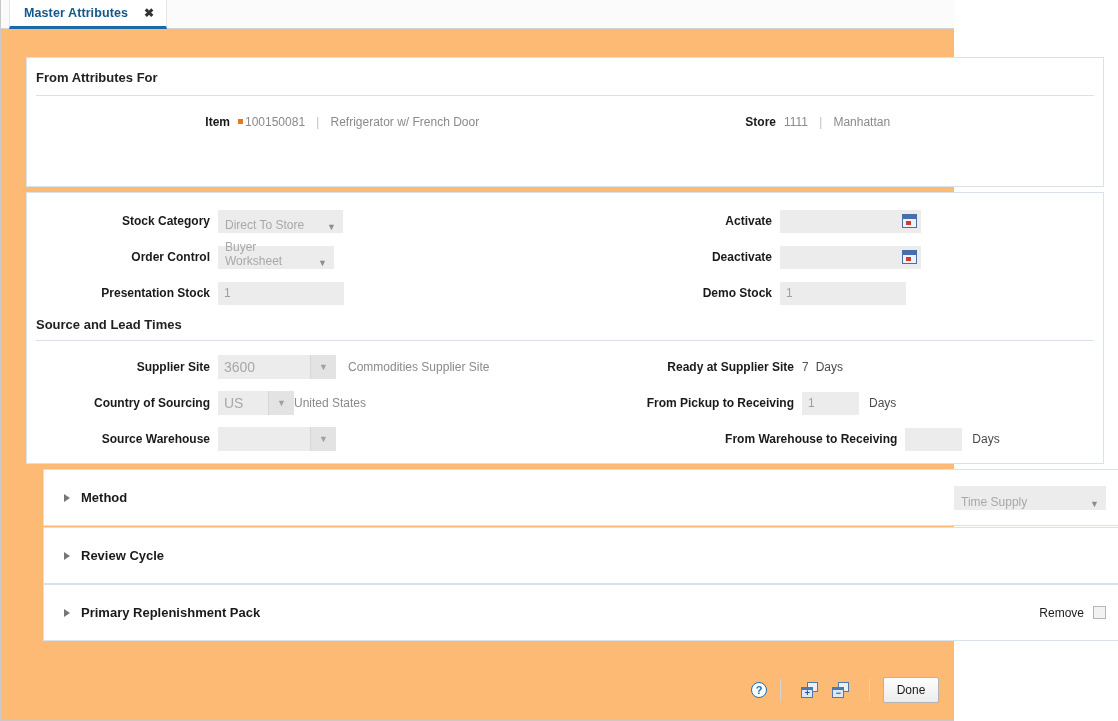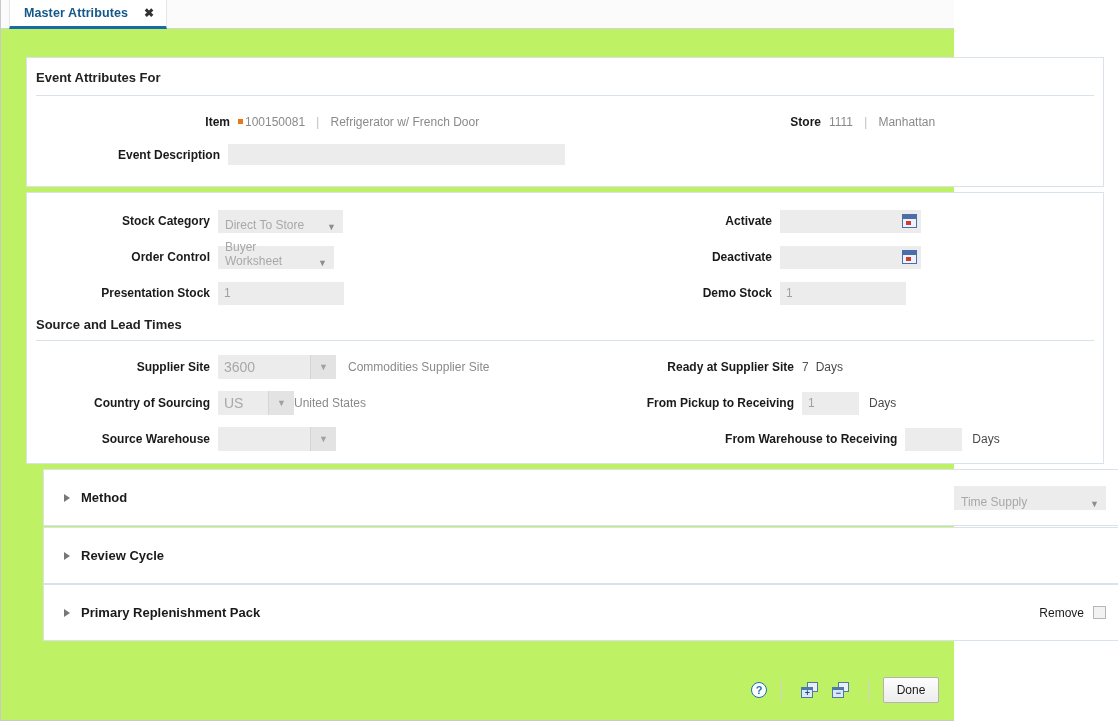--- a/index.html
+++ b/index.html
@@ -8,21 +8,21 @@
     width: 1118px; height: 721px;
     background: #ffffff;
     font-family: "Liberation Sans", sans-serif;
     font-size: 12px;
     color: #333333;
     overflow: hidden;
   }
   #page {
     position: relative;
     width: 954px; height: 721px;
-    background: #bef264;
+    background: #fdba74;
     border-left: 1px solid #c9c9c9;
     border-bottom: 1px solid #c9c9c9;
     text-decoration: underline;
   }
 
   
   .tabbar {
     position: relative;
     height: 29px;
     background: #fbfbfb;
@@ -320,39 +320,33 @@
 <div id="page">
 
   <div class="tabbar">
     <div class="tab">
       <span class="tab-label">Master Attributes</span>
       <span class="tab-close">✖</span>
     </div>
   </div>
 
   <div class="panel" style="top:57px; height:130px;">
-    <div class="panel-title">Event Attributes For</div>
+    <div class="panel-title">From Attributes For</div>
     <div class="hr"></div>
 
-    <div class="cols" style="padding-top:9px;gap:45px;">
+    <div class="cols" style="padding-top:9px;">
 
       <div class="col">
         <div class="frow">
           <div class="flabel" style="width:211px;">Item</div>
           <div class="fval">
             <span class="reqmark"></span>
             <span class="readonly">100150081</span>
             <span class="sep">|</span>
             <span class="readonly">Refrigerator w/ French Door</span>
-          </div>
-        </div>
-        <div class="frow">
-          <div class="flabel" style="width:211px;">Event Description</div>
-          <div class="fval">
-            <div class="inp" style="width:337px;"></div>
           </div>
         </div>
       </div>
 
       <div class="col">
         <div class="frow">
           <div class="flabel" style="width:219px;">Store</div>
           <div class="fval">
             <span class="readonly">1111</span>
             <span class="sep">|</span>

